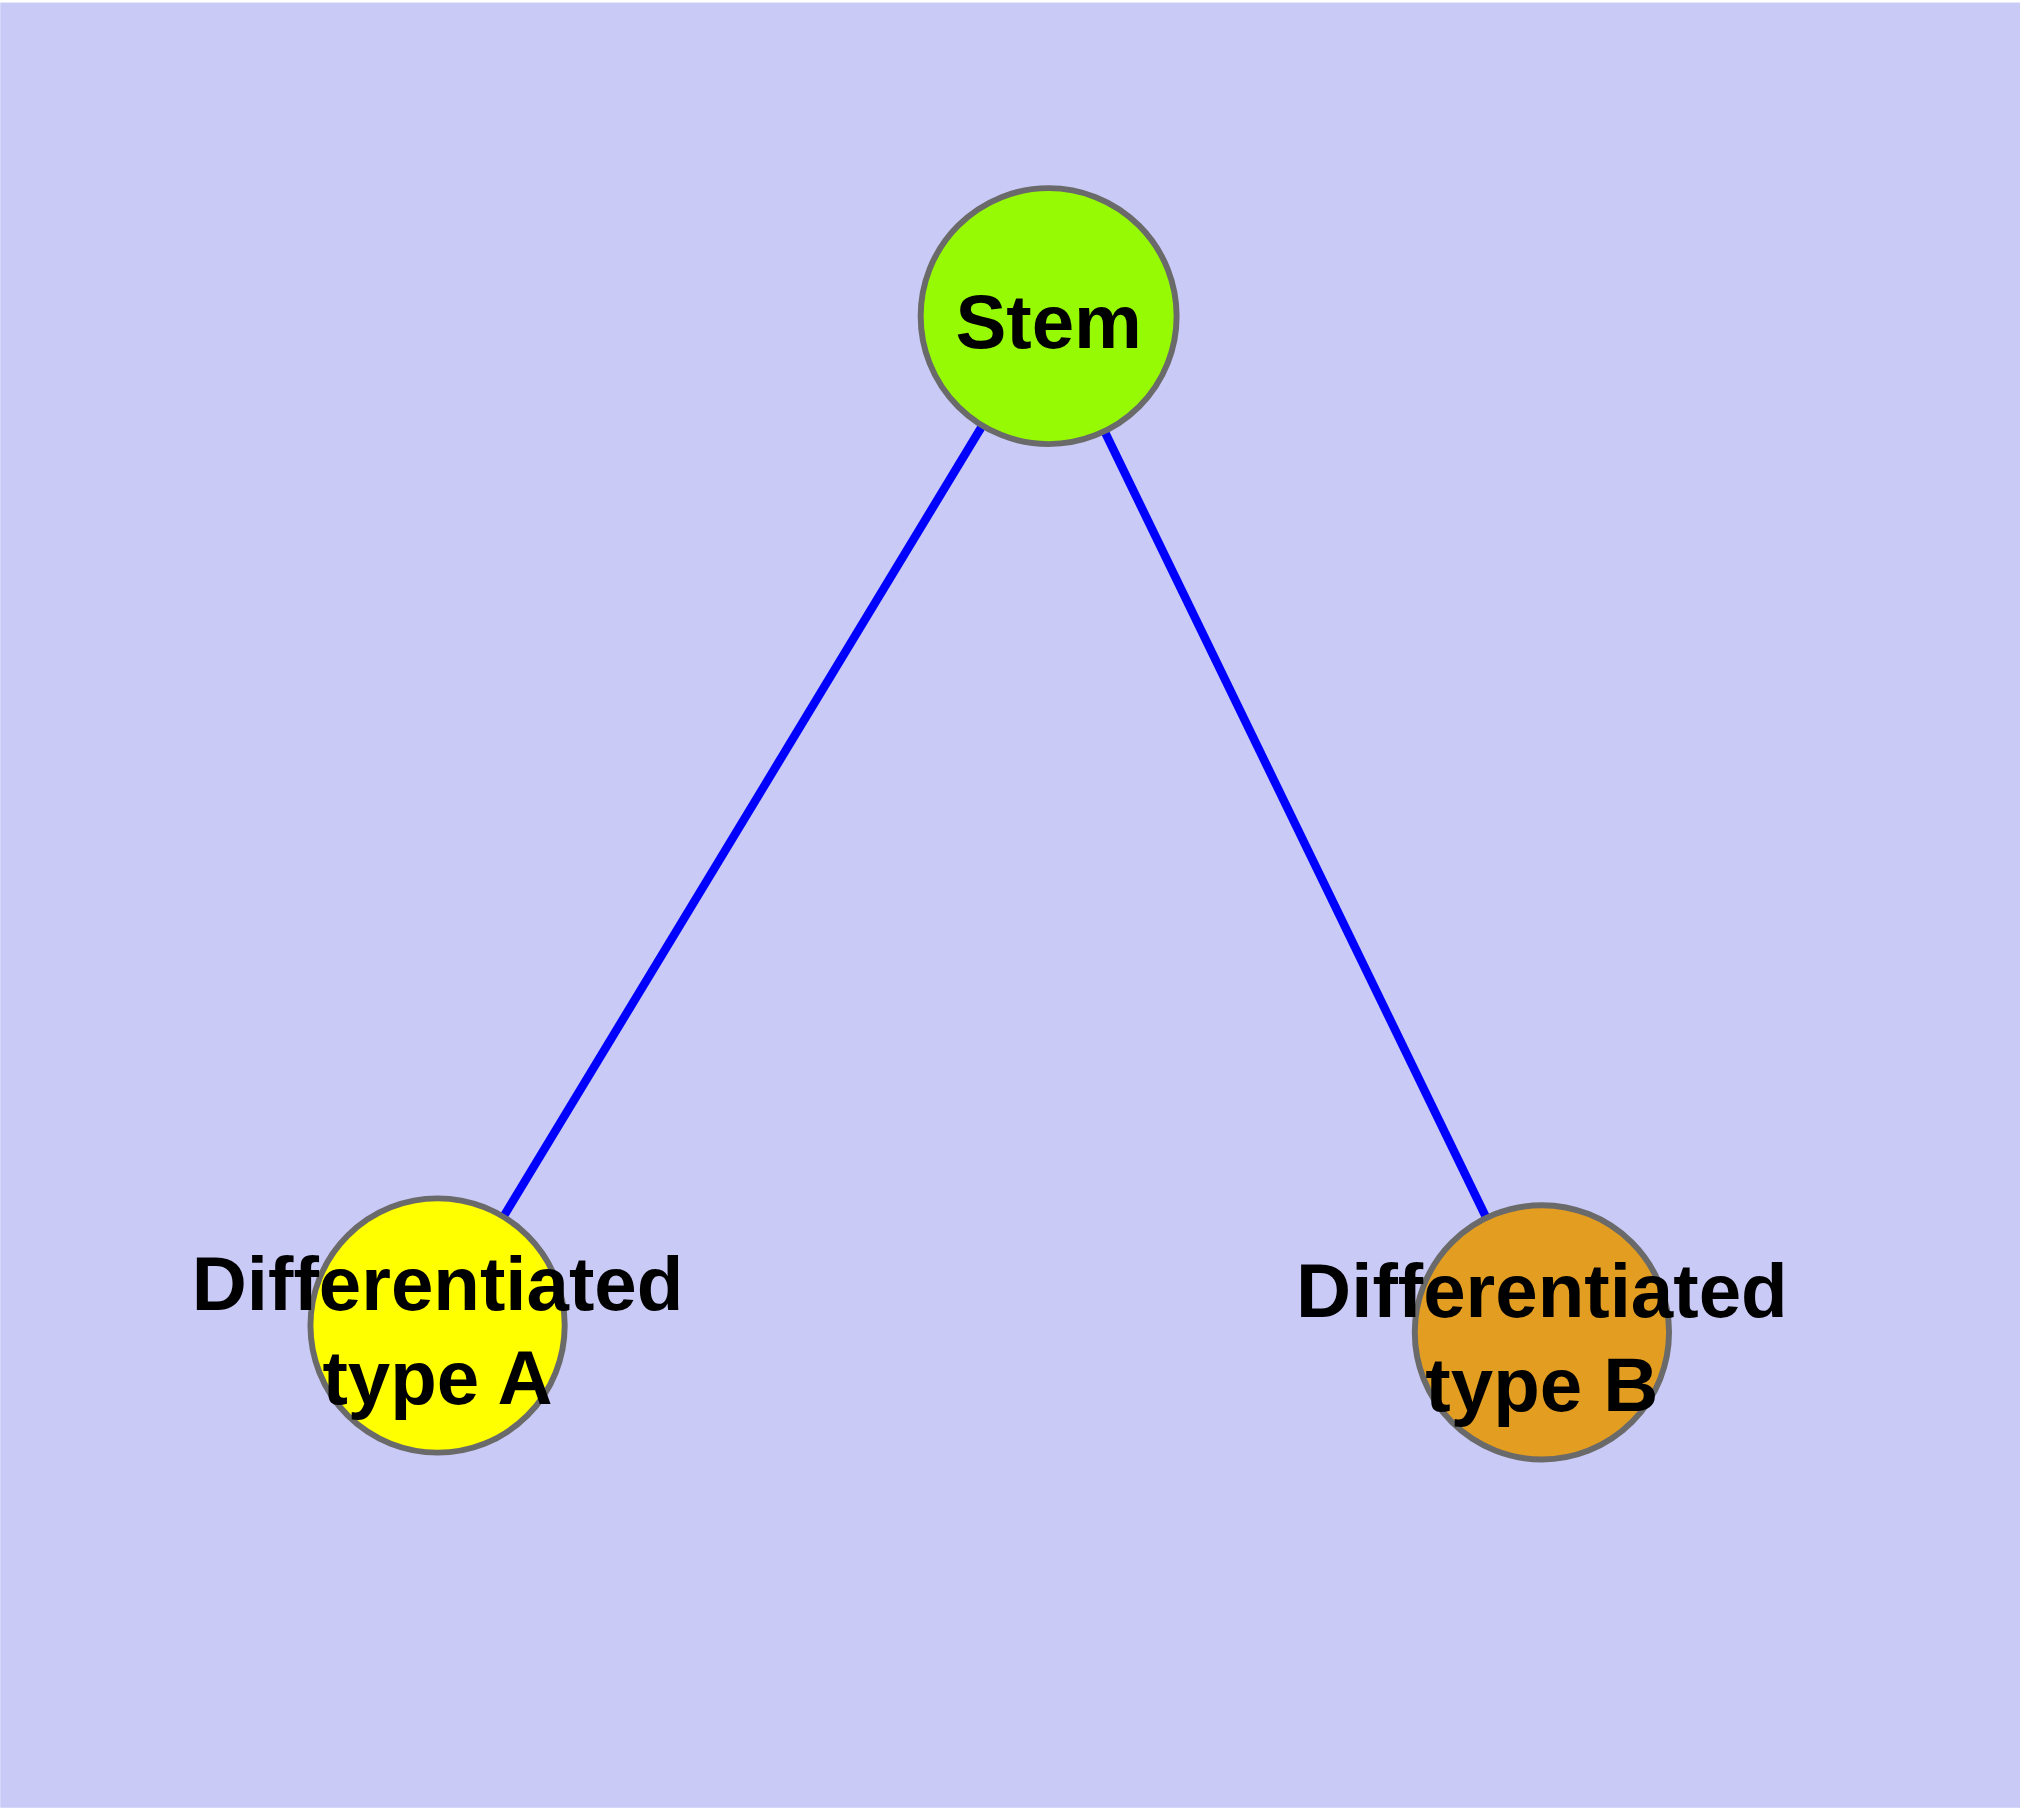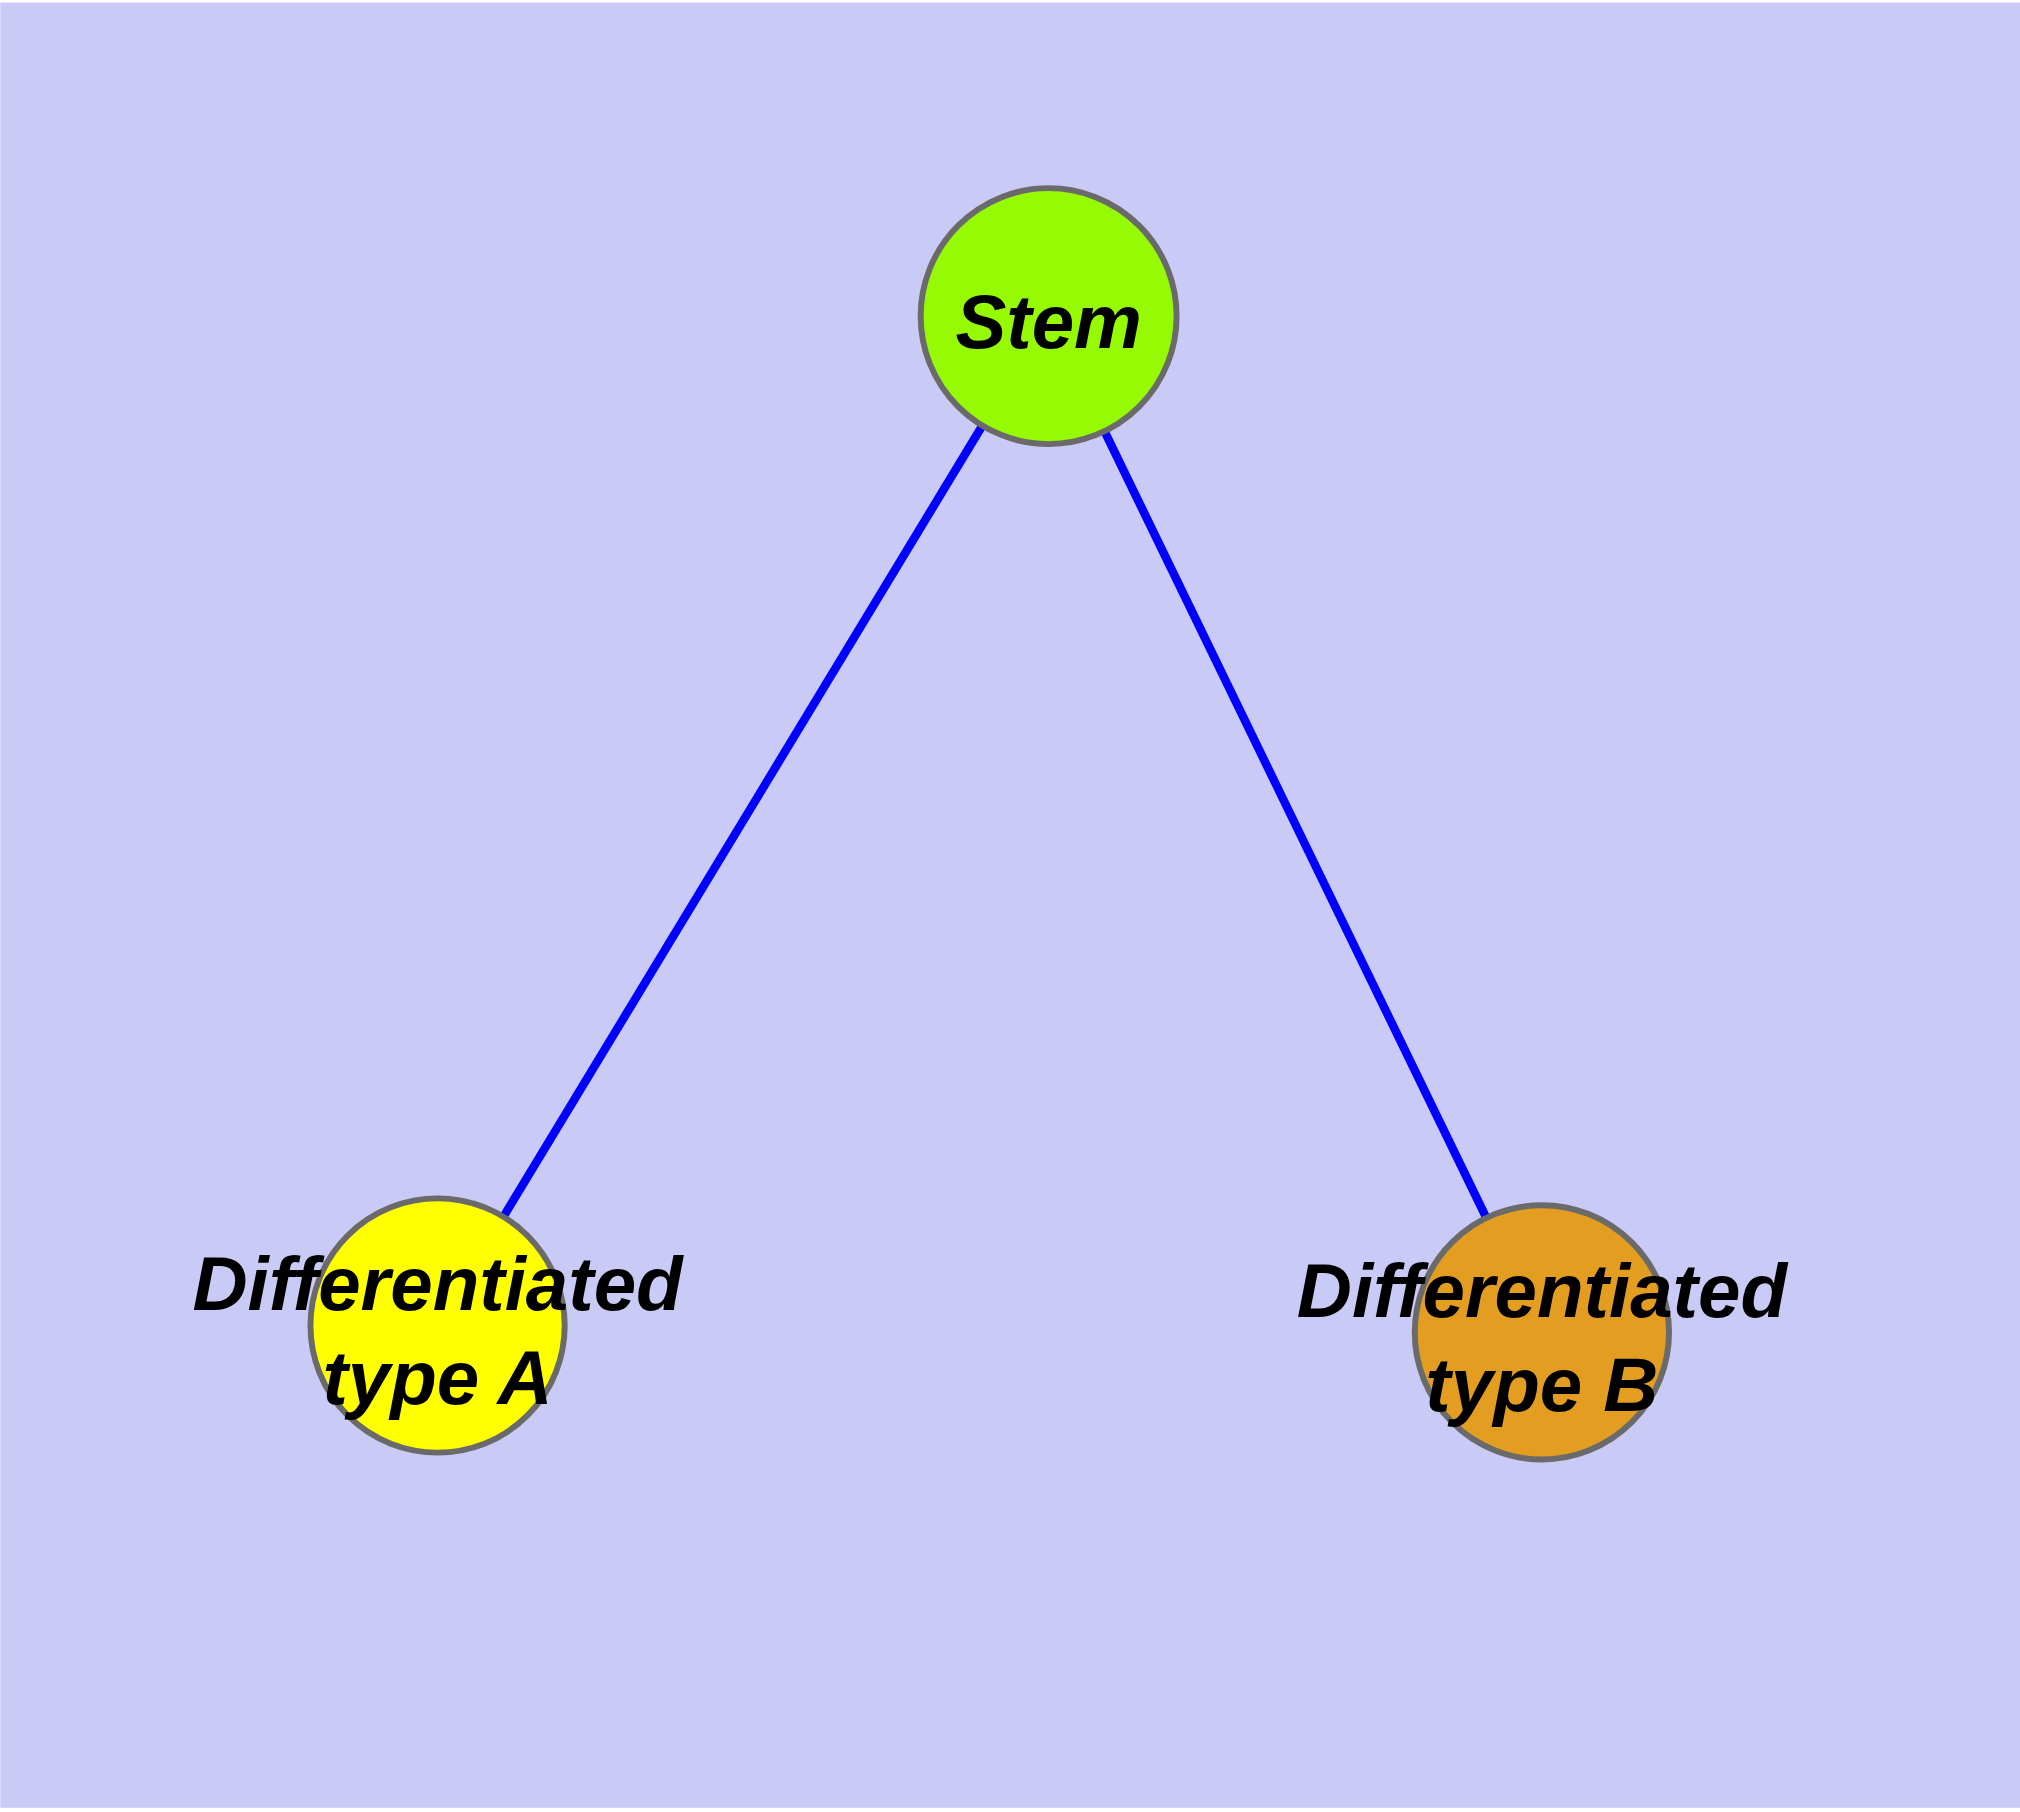--- a/index.html
+++ b/index.html
@@ -8,21 +8,20 @@
     padding: 0;
     background: #ffffff;
     width: 2021px;
     height: 1812px;
     overflow: hidden;
   }
   .stage {
     position: relative;
     width: 1839px;
     height: 1812px;
-    font-style: italic;
   }
   svg { display: block; }
   .node-label-line {
     font-family: "Liberation Sans", "DejaVu Sans", sans-serif;
     font-weight: bold;
     font-size: 90px;
     fill: #000000;
     text-anchor: middle;
   }
 </style>

